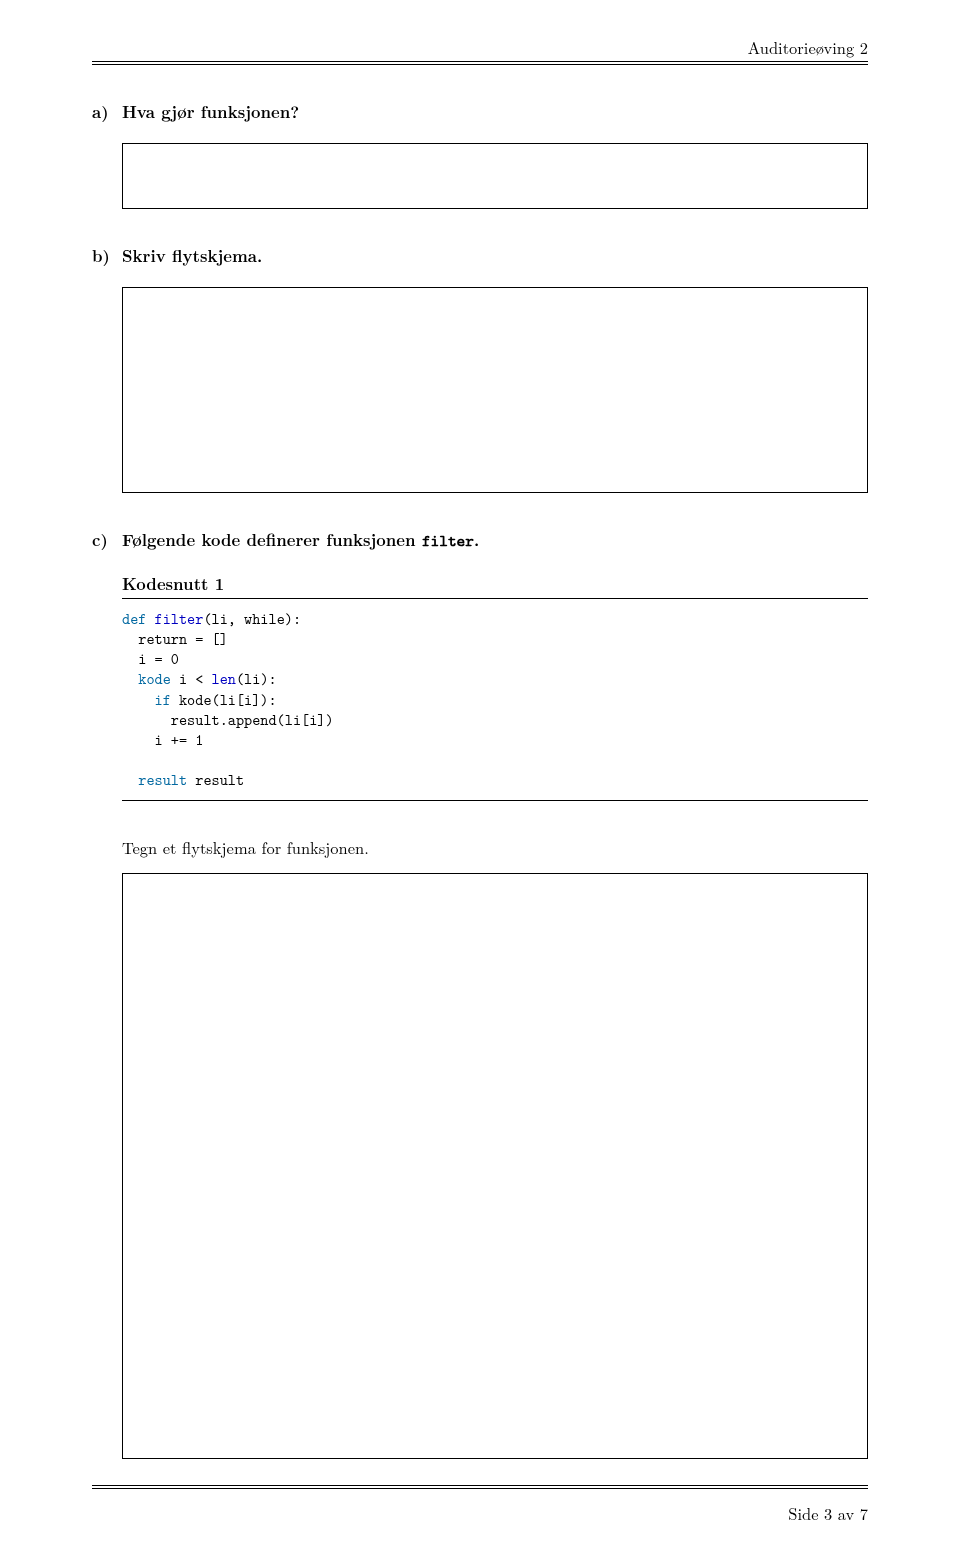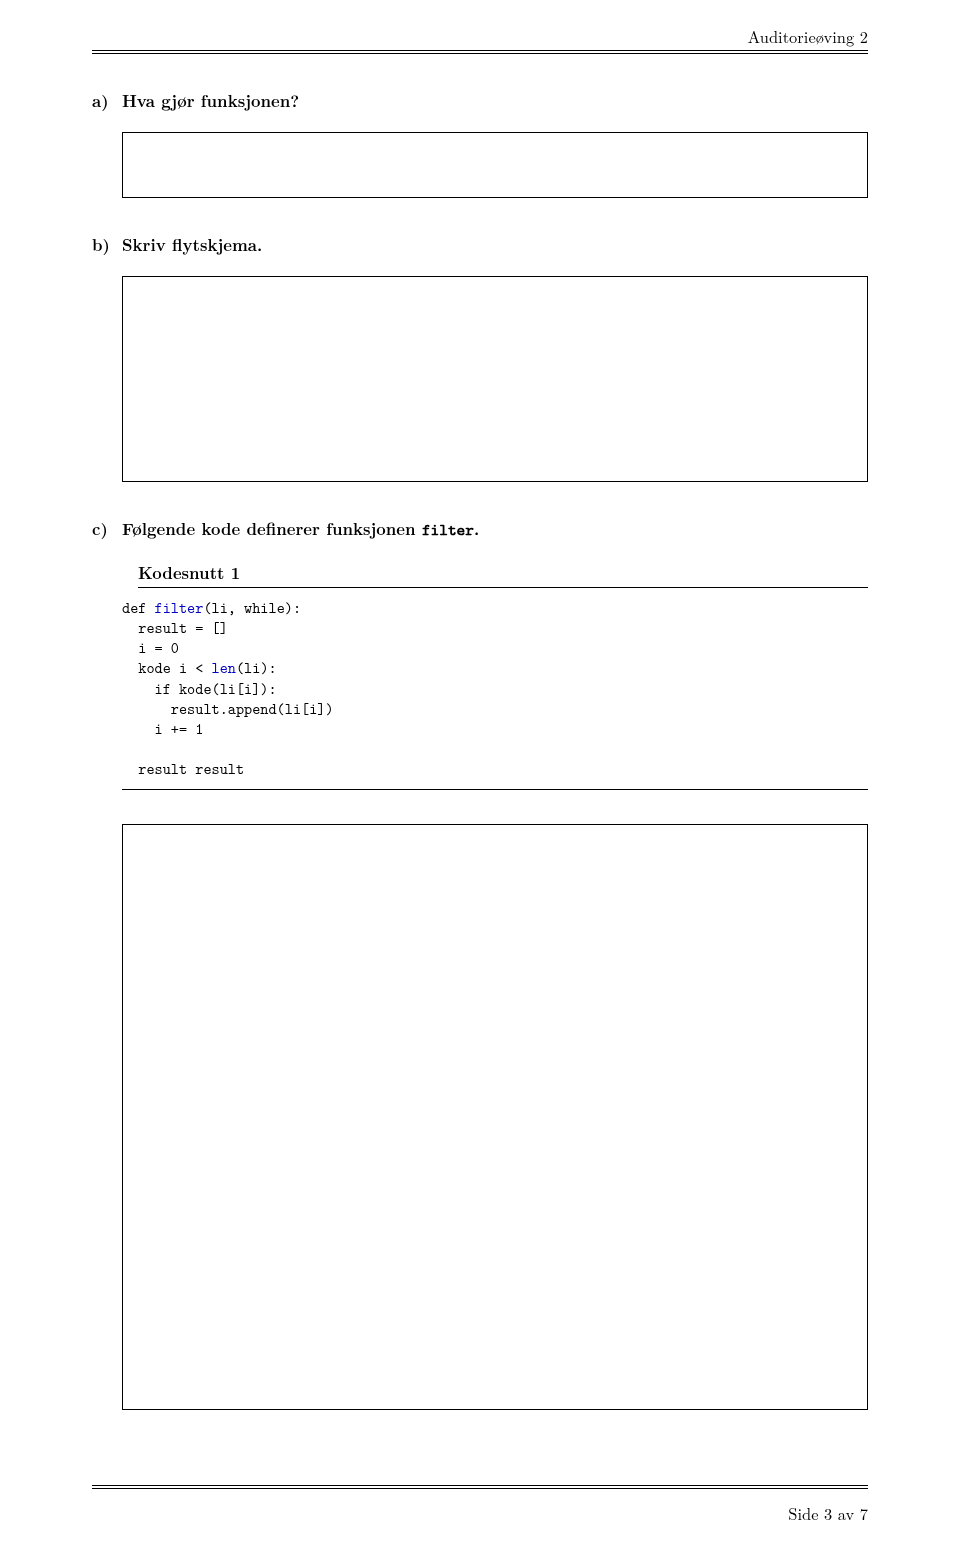--- a/index.html
+++ b/index.html
@@ -14,58 +14,59 @@
   }
   .page {
     padding: 24px 92px 0 92px;
   }
   .header {
     text-align: right;
     border-bottom: 4px double #000;
     padding-bottom: 2px;
     margin-bottom: 34px;
     font-size: 16.5px;
+    margin-top: 11px;
   }
   .question {
     margin-bottom: 20px;
     display: flex;
   }
   .qlabel {
     font-weight: bold;
     width: 30px;
     flex-shrink: 0;
   }
   .qtext { flex: 1; font-weight: bold; }
   .answer-box-wrap { margin-left: 30px; margin-bottom: 34px; }
   .answer-box {
     border: 0.6px solid #000;
     width: 100%;
   }
   .box-small { height: 66px; }
   .box-med { height: 206px; }
   .box-large { height: 586px; }
   .snippet-label {
-    margin-left: 46px;
+    margin-left: 30px;
     font-weight: bold;
     font-size: 16.5px;
     border-bottom: 0.6px solid #000;
     padding-bottom: 3px;
     margin-bottom: 10px;
   }
   .code-block {
     margin-left: 30px;
     font-family: "Latin Modern Mono", "CMU Typewriter", "Courier New", monospace;
     font-size: 15.5px;
     line-height: 1.3;
     white-space: pre;
     padding-bottom: 10px;
     border-bottom: 0.6px solid #000;
     margin-bottom: 34px;
   }
-  .kw { color: #000000; }
+  .kw { color: #0369a1; }
   .fn { color: #0000C0; }
   .mono-inline {
     font-family: "Latin Modern Mono", "CMU Typewriter", "Courier New", monospace;
   }
   .footer {
     position: absolute;
     bottom: 35px;
     left: 92px;
     right: 92px;
     border-top: 4px double #000;
@@ -106,29 +107,30 @@
   <div class="question">
     <div class="qlabel">c)</div>
     <div class="qtext">
       <span>Følgende kode definerer funksjonen </span><span class="mono-inline">filter</span><span>.</span>
     </div>
   </div>
 
   <div class="snippet-label">Kodesnutt 1</div>
 
   <div class="code-block"><span class="kw">def</span> <span class="fn">filter</span><span>(li, while):</span>
-<span>  result = []</span>
+<span>  return = []</span>
 <span>  i = 0</span>
 <span>  </span><span class="kw">kode</span><span> i &lt; </span><span class="fn">len</span><span>(li):</span>
 <span>    </span><span class="kw">if</span><span> kode(li[i]):</span>
 <span>      result.append(li[i])</span>
 <span>    i += 1</span>
 <span></span>
 <span>  </span><span class="kw">result</span><span> result</span></div>
 
+  <div class="post-text">Tegn et flytskjema for funksjonen.</div>
 
   <div class="answer-box-wrap">
     <div class="answer-box box-large"></div>
   </div>
 
 </div>
 
 <div class="footer">
   <span>Side 3 av 7</span>
 </div>

